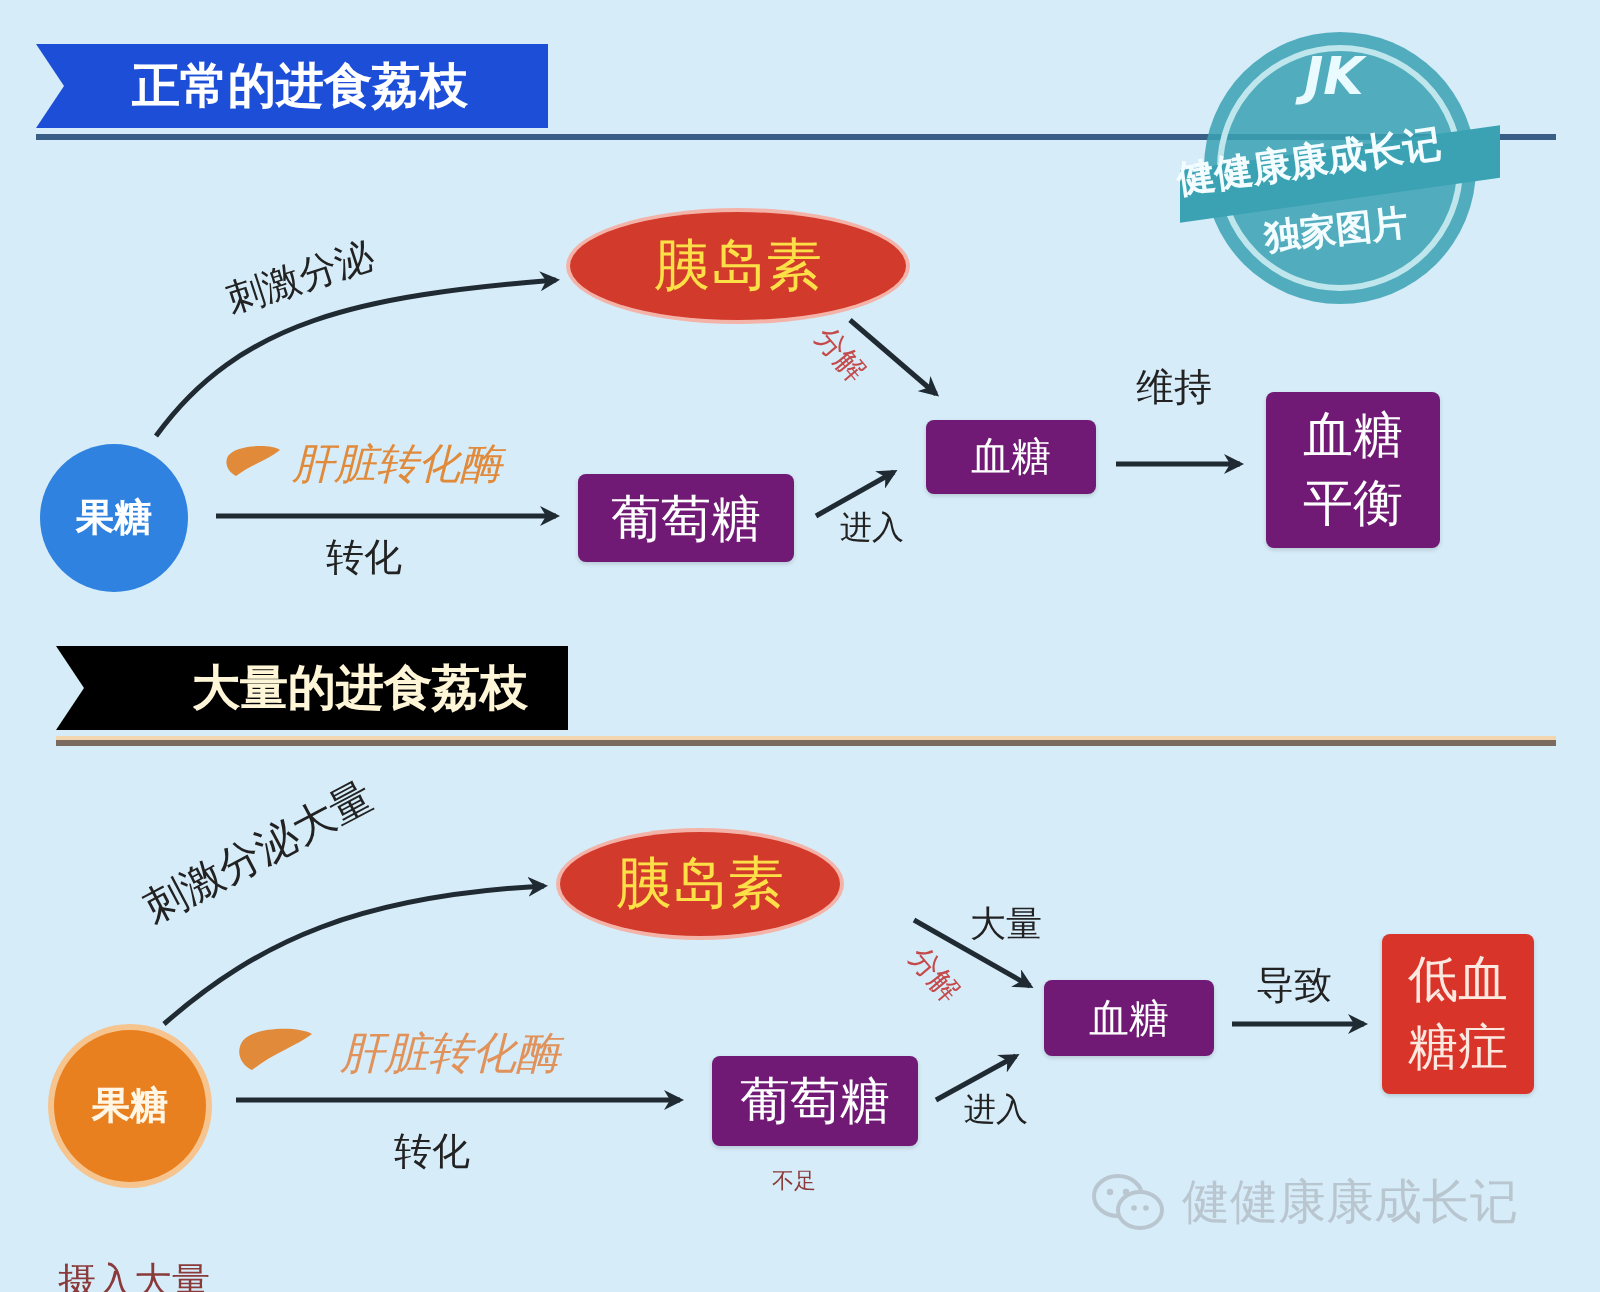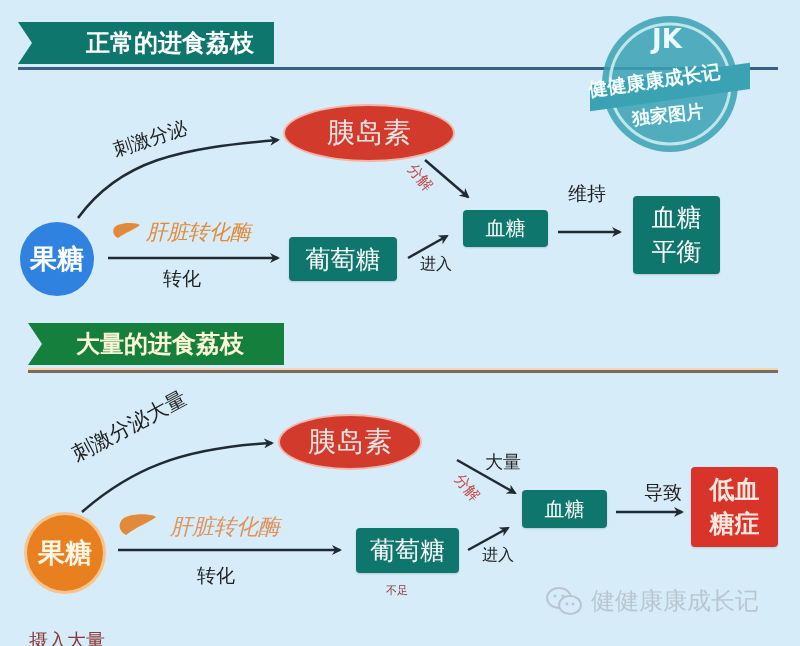--- a/index.html
+++ b/index.html
@@ -4,29 +4,29 @@
 <style>
   html, body { margin:0; padding:0; }
   body { width:800px; height:646px; background:#d6ecf8; position:relative; overflow:hidden;
          font-family:"DejaVu Sans", "Liberation Sans", sans-serif; }
   .abs { position:absolute; }
   .banner { position:absolute; height:42px; color:#fff; font-size:24px; font-weight:bold;
             line-height:42px; padding-left:48px; box-sizing:border-box; }
   .banner::before { content:""; position:absolute; left:0; top:0; width:0; height:0;
             border-top:21px solid transparent; border-bottom:21px solid transparent;
             border-left:14px solid #d6ecf8; }
-  .banner-blue { background:#0f766e;text-align:center; }
-  .banner-orange { background:#15803d; color:#fff6d8; }
+  .banner-blue { background:#1d4ed8; }
+  .banner-orange { background:#000000; color:#fff6d8;text-align:center; }
   .rule { position:absolute; height:3px; }
-  .circle { position:absolute; border-radius:50%; color:#fff; font-size:27px; font-weight:bold;
+  .circle { position:absolute; border-radius:50%; color:#fff; font-size:19px; font-weight:bold;
             display:flex; align-items:center; justify-content:center; }
-  .ellipse { position:absolute; border-radius:50%; background:#d23a2c; color:#e5e5e5;
+  .ellipse { position:absolute; border-radius:50%; background:#d23a2c; color:#fde047;
              font-size:28px; display:flex; align-items:center; justify-content:center;
              box-shadow:0 0 0 2px #f4b3a8; }
-  .box { position:absolute; background:#0f766e; color:#fff; border-radius:4px;
+  .box { position:absolute; background:#701a75; color:#fff; border-radius:4px;
          display:flex; align-items:center; justify-content:center; text-align:center;
          box-shadow:0 1px 2px rgba(0,0,0,0.15); }
   .box-red { background:#d9342a; color:#fde8e0; }
   .lbl { position:absolute; color:#222; font-size:19px; white-space:nowrap; }
   .lbl-orange { color:#e08a3a; font-size:21px;font-style:italic; }
   .lbl-red { color:#c44a4a; }
   .lbl-brown { color:#8a3a3a; font-size:19px; }
   svg.arrows { position:absolute; left:0; top:0; }
   .stamp { position:absolute; left:590px; top:12px; width:160px; height:150px; }
   .watermark { position:absolute; left:545px; top:585px; color:#b9c6cf; font-size:24px; display:flex; align-items:center; gap:8px; }
@@ -55,21 +55,21 @@
 </svg>
 
 <div class="banner banner-blue abs" style="left:18px;top:22px;width:256px;">正常的进食荔枝</div>
 <div class="rule" style="left:18px;top:67px;width:760px;background:#3a5f86;"></div>
 
 <svg class="stamp" viewBox="0 0 160 150">
   <circle cx="80" cy="72" r="68" fill="#3aa2b3" opacity="0.85"></circle>
   <circle cx="80" cy="72" r="60" fill="none" stroke="#bfe6ec" stroke-width="3"></circle>
   <rect x="-6" y="62" width="172" height="26" fill="#3aa2b3" transform="rotate(-8 80 75)"></rect>
 </svg>
-<div class="abs" style="left:652px;top:24px;color:#e9fbff;font-size:26px;font-weight:bold;">JK</div>
+<div class="abs" style="left:652px;top:24px;color:#e9fbff;font-size:26px;font-style:italic;font-weight:bold;">JK</div>
 <div class="abs" style="left:588px;top:68px;color:#f3fdff;font-size:19px;font-weight:bold;transform:rotate(-8deg);">健健康康成长记</div>
 <div class="abs" style="left:632px;top:103px;color:#f3fdff;font-size:18px;font-weight:bold;transform:rotate(-6deg);">独家图片</div>
 
 <div class="circle" style="left:20px;top:222px;width:74px;height:74px;background:#2f82e0;">果糖</div>
 <div class="lbl" style="left:112px;top:126px;transform:rotate(-18deg);">刺激分泌</div>
 <div class="ellipse" style="left:285px;top:106px;width:168px;height:54px;">胰岛素</div>
 
 <svg class="abs" style="left:112px;top:222px;" width="30" height="18">
   <path d="M2,6 C6,0 24,0 28,3 C22,8 14,10 6,16 C2,14 0,10 2,6 Z" fill="#e08a3a"></path>
 </svg>
@@ -99,22 +99,22 @@
 </svg>
 <div class="lbl lbl-orange" style="left:170px;top:512px;font-size:22px;color:#e0925a;">肝脏转化酶</div>
 <div class="lbl" style="left:197px;top:563px;">转化</div>
 <div class="box" style="left:356px;top:528px;width:103px;height:45px;font-size:25px;">葡萄糖</div>
 <div class="lbl lbl-brown" style="left:386px;top:583px;font-size:11px;">不足</div>
 
 <div class="lbl" style="left:485px;top:450px;font-size:18px;">大量</div>
 <div class="lbl lbl-red" style="left:452px;top:478px;font-size:15px;transform:rotate(50deg);">分解</div>
 <div class="lbl" style="left:482px;top:545px;font-size:16px;">进入</div>
 <div class="box" style="left:522px;top:490px;width:85px;height:38px;font-size:20px;">血糖</div>
-<div class="lbl" style="left:644px;top:480px;">导致</div>
-<div class="box box-red" style="left:691px;top:467px;width:87px;height:80px;font-size:25px;flex-direction:column;line-height:34px;font-weight:bold;">
+<div class="lbl" style="left:628px;top:480px;">导致</div>
+<div class="box box-red" style="left:691px;top:467px;width:76px;height:80px;font-size:25px;flex-direction:column;line-height:34px;">
   <span>低血</span>
   <span>糖症</span>
 </div>
 
 <div class="watermark">
   <svg width="38" height="30" viewBox="0 0 38 30">
     <ellipse cx="14" cy="12" rx="12" ry="10" fill="none" stroke="#b9c6cf" stroke-width="2"></ellipse>
     <ellipse cx="25" cy="19" rx="11" ry="9" fill="#d6ecf8" stroke="#b9c6cf" stroke-width="2"></ellipse>
     <circle cx="10" cy="10" r="1.6" fill="#b9c6cf"></circle>
       <circle cx="18" cy="10" r="1.6" fill="#b9c6cf"></circle>

